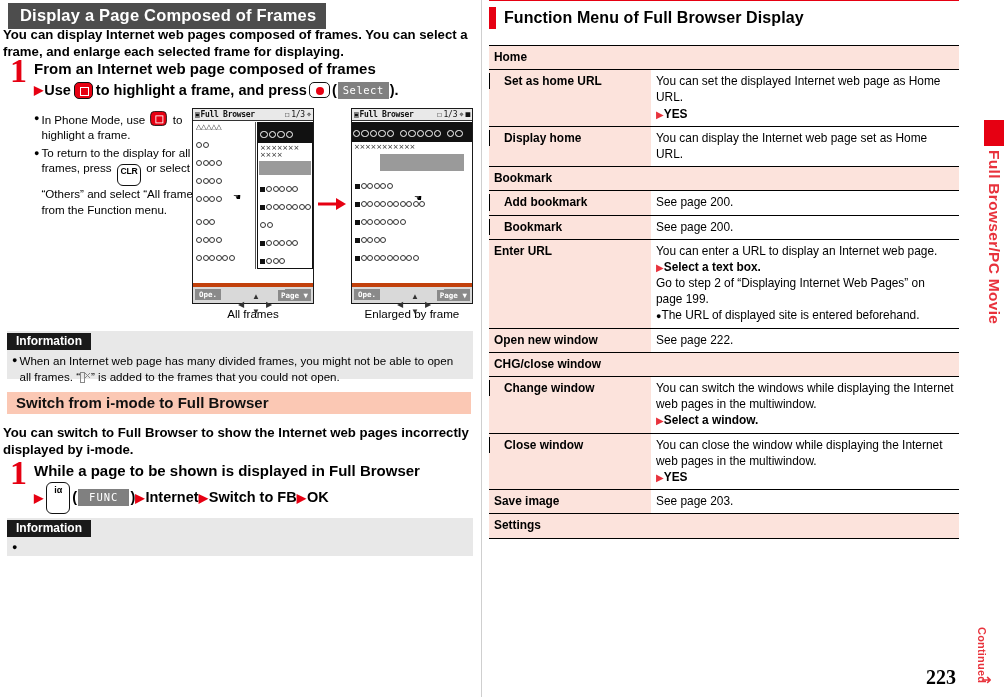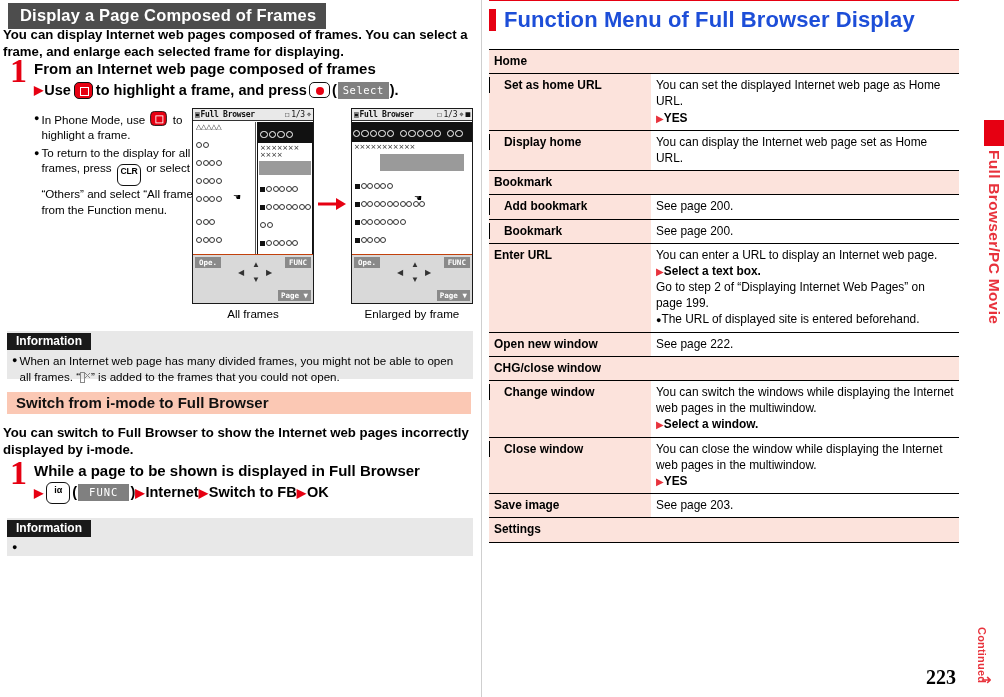--- a/index.html
+++ b/index.html
@@ -68,21 +68,21 @@
     width: 8px; height: 8px; background: #e60012; border-radius: 50%;
   }
   .key-clr {
     display: inline-block; height: 22px; min-width: 24px;
     border: 1.4px solid #111; border-radius: 6px;
     font-size: 8.6px; font-weight: bold; text-align: center;
     line-height: 12px; margin: 0 2px; vertical-align: -2px; background:#fff;
     letter-spacing: -.2px; padding: 0 2px;
   }
   .key-ialpha {
-    display: inline-block; width: 24px; height: 22px;
+    display: inline-block; width: 24px; height: 32px;
     border: 1.6px solid #111; border-radius: 6px;
     margin: 0 2px; vertical-align: -3px; background: #fff;
     position: relative; font-size: 9px; text-align:center; line-height:14px;
     font-weight: bold;
   }
   .softkey {
     display: inline-block; background: #808080; color: #fff;
     font-family: "DejaVu Sans Mono", monospace;
     font-size: 10.5px; font-weight: normal;
     padding: 1px 5px 1px 5px; margin: 0 1px; vertical-align: 1px;
@@ -101,22 +101,22 @@
           border: 1.3px solid #1a1a1a; background: #fff; display: inline-block; vertical-align: top; }
   .shot .bar {
     height: 12px; background: #e9e9e9; border-bottom: 1px solid #333;
     display: flex; align-items: center; font-family: "DejaVu Sans Mono", monospace;
     font-size: 8px; color: #111; padding: 0 2px; letter-spacing: -.3px;
   }
   .shot .bar .t { font-weight: bold; margin-left: 1px;}
   .shot .bar .r { margin-left: auto; display:flex; align-items:center; gap:2px;}
   .shot .content { position: absolute; top: 13px; left: 0; right: 0; bottom: 34px; overflow: hidden; }
   .shot .softbar {
-    position: absolute; left: 0; right: 0; bottom: 0; height: 49px;
-    background: #d9d9d9; border-top: 1px solid #c2410c;
+    position: absolute; left: 0; right: 0; bottom: 0; height: 20px;
+    background: #d9d9d9; border-top: 4px solid #c2410c;
   }
   .sb-ope { position: absolute; left: 2px; top: 2px; background: #8a8a8a; color: #fff;
             font-family:"DejaVu Sans Mono", monospace; font-size: 7.5px; font-weight: bold;
             padding: 1px 4px; }
   .sb-func { position: absolute; right: 2px; top: 2px; background: #8a8a8a; color: #fff;
             font-family:"DejaVu Sans Mono", monospace; font-size: 7.5px; font-weight: bold;
             padding: 1px 4px; }
   .sb-page { position: absolute; right: 2px; bottom: 2px; background: #8a8a8a; color: #fff;
             font-family:"DejaVu Sans Mono", monospace; font-size: 7.5px; font-weight: bold;
             padding: 1px 3px; }
@@ -152,21 +152,21 @@
     padding: 2px 0 0 9px;
   }
   .body-text { position: absolute; font-size: 13.2px; font-weight: bold; line-height: 1.3; }
 
   .cross-icon { display:inline-block; width: 11px; height: 11px; position: relative; vertical-align:-2px; }
 
   
   .col-right { position: absolute; left: 489px; top: 0; width: 470px; }
   .sec-title { display: flex; align-items: center; padding-top: 6px; }
   .sec-bar { width: 7px; height: 22px; background: #e60012; margin-right: 8px; }
-  .sec-text { color: #1d4ed8; font-size: 22px; font-weight: bold; letter-spacing: .1px; }
+  .sec-text { color: #000000; font-size: 16px; font-weight: bold; letter-spacing: .1px; }
   .rule-top { border-top: 1.5px solid #e60012; width: 470px; }
 
   table.fm { border-collapse: collapse; width: 470px; margin-top: 16px; table-layout: fixed; }
   table.fm td { vertical-align: top; padding: 3px 5px 4px 5px; font-size: 11.9px; line-height: 1.36; }
   .grp td { background: #fce3dc; font-weight: bold; border-top: 1.4px solid #000; }
   .row td { border-top: 1px solid #000; }
   .row td.lbl { background: #fce3dc; font-weight: bold; }
   .row td.lbl .ind { padding-left: 14px; }
   .row td.lbl.noind { padding-left: 5px; }
   .row td.desc { background: #fff; }

